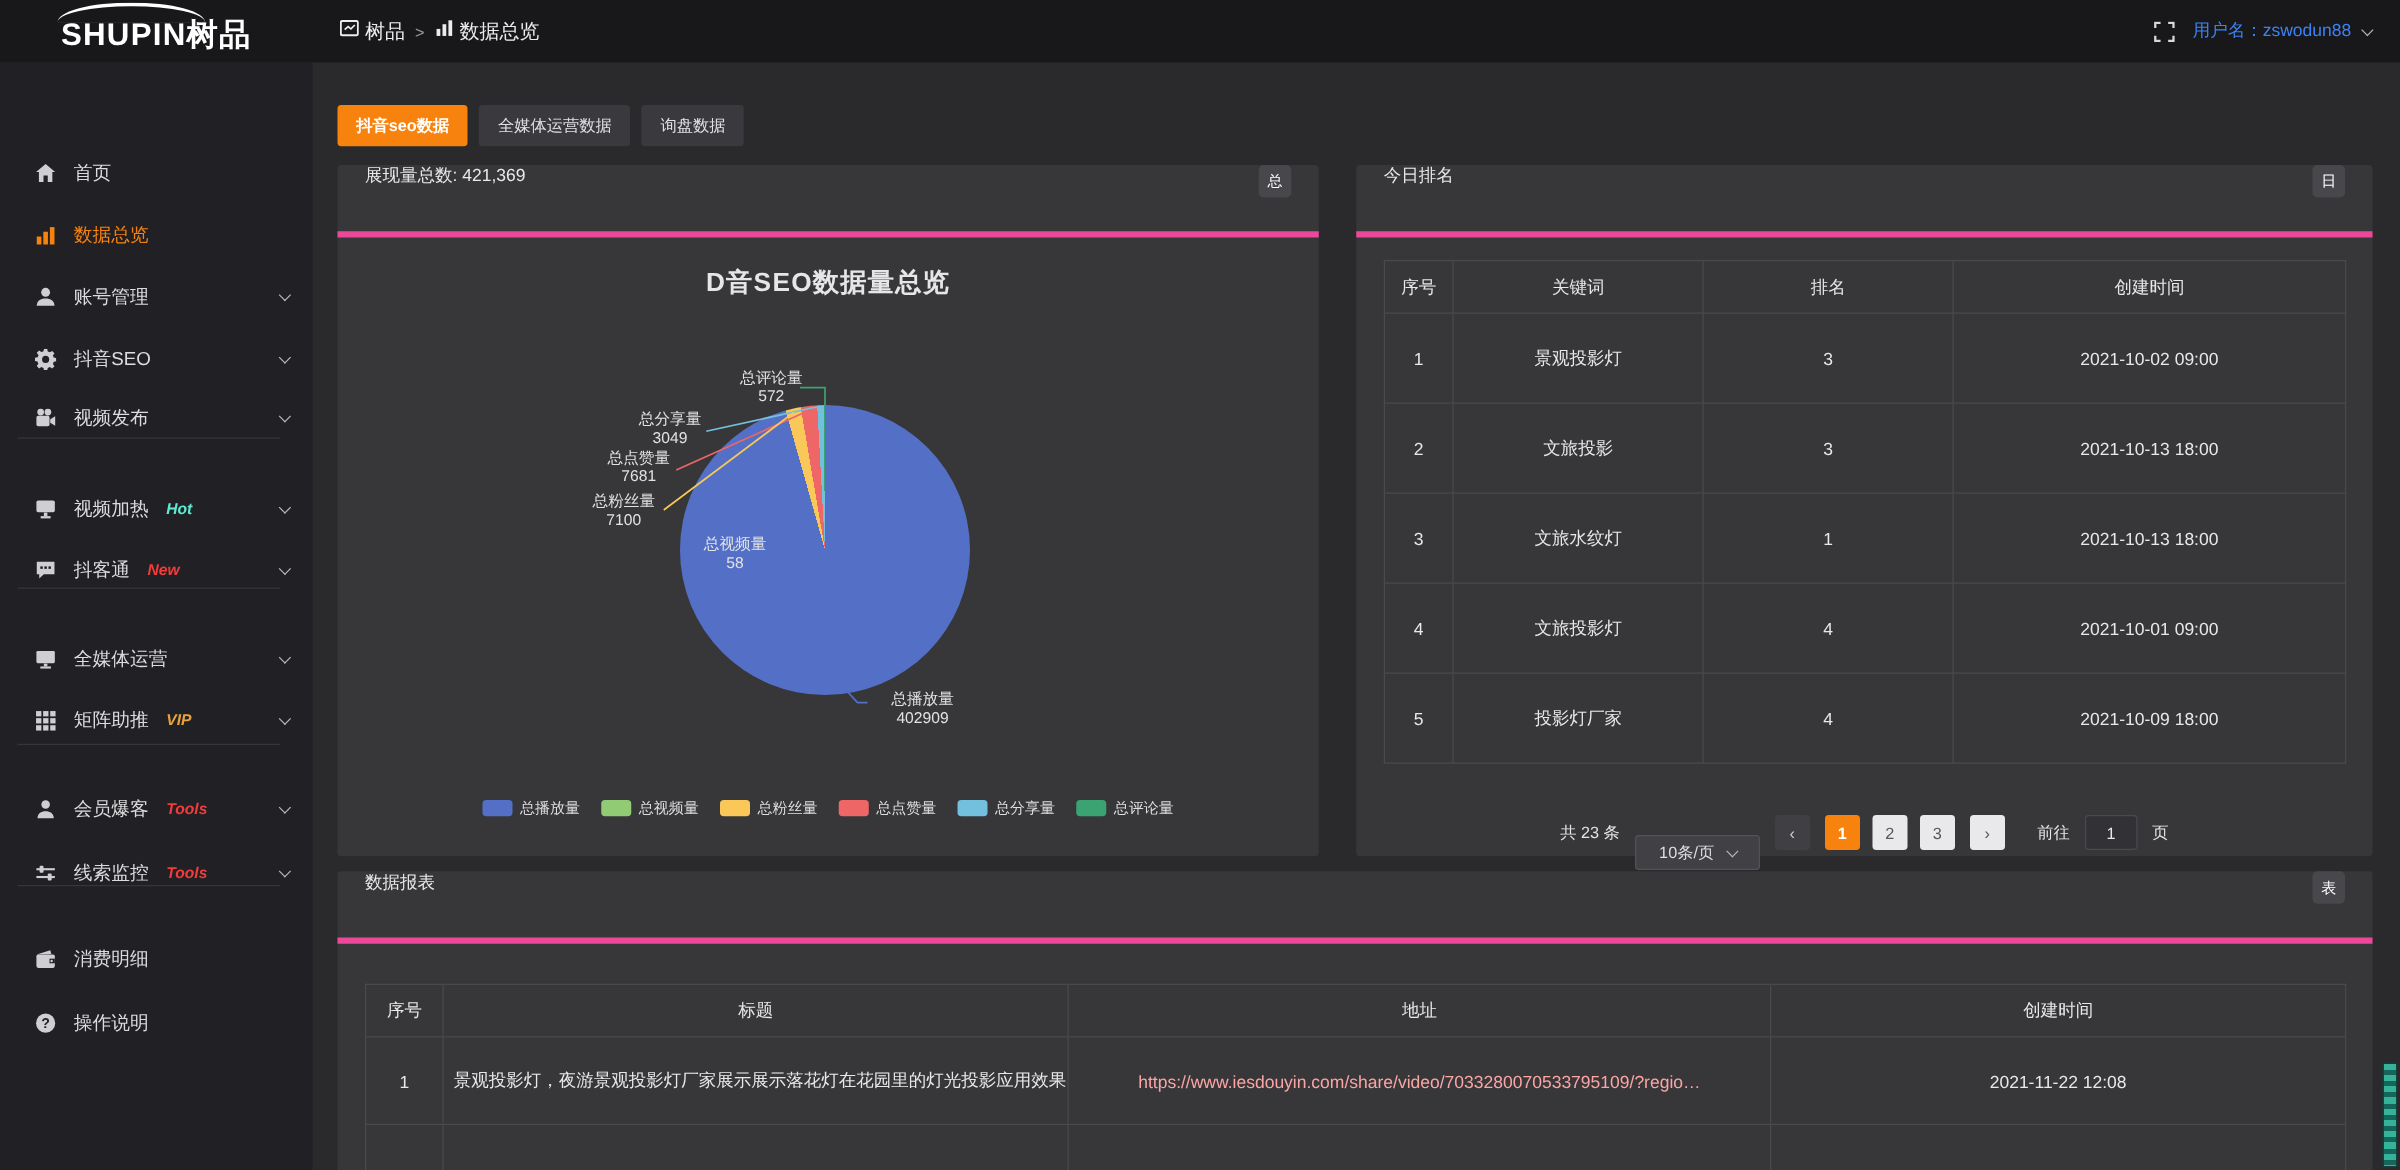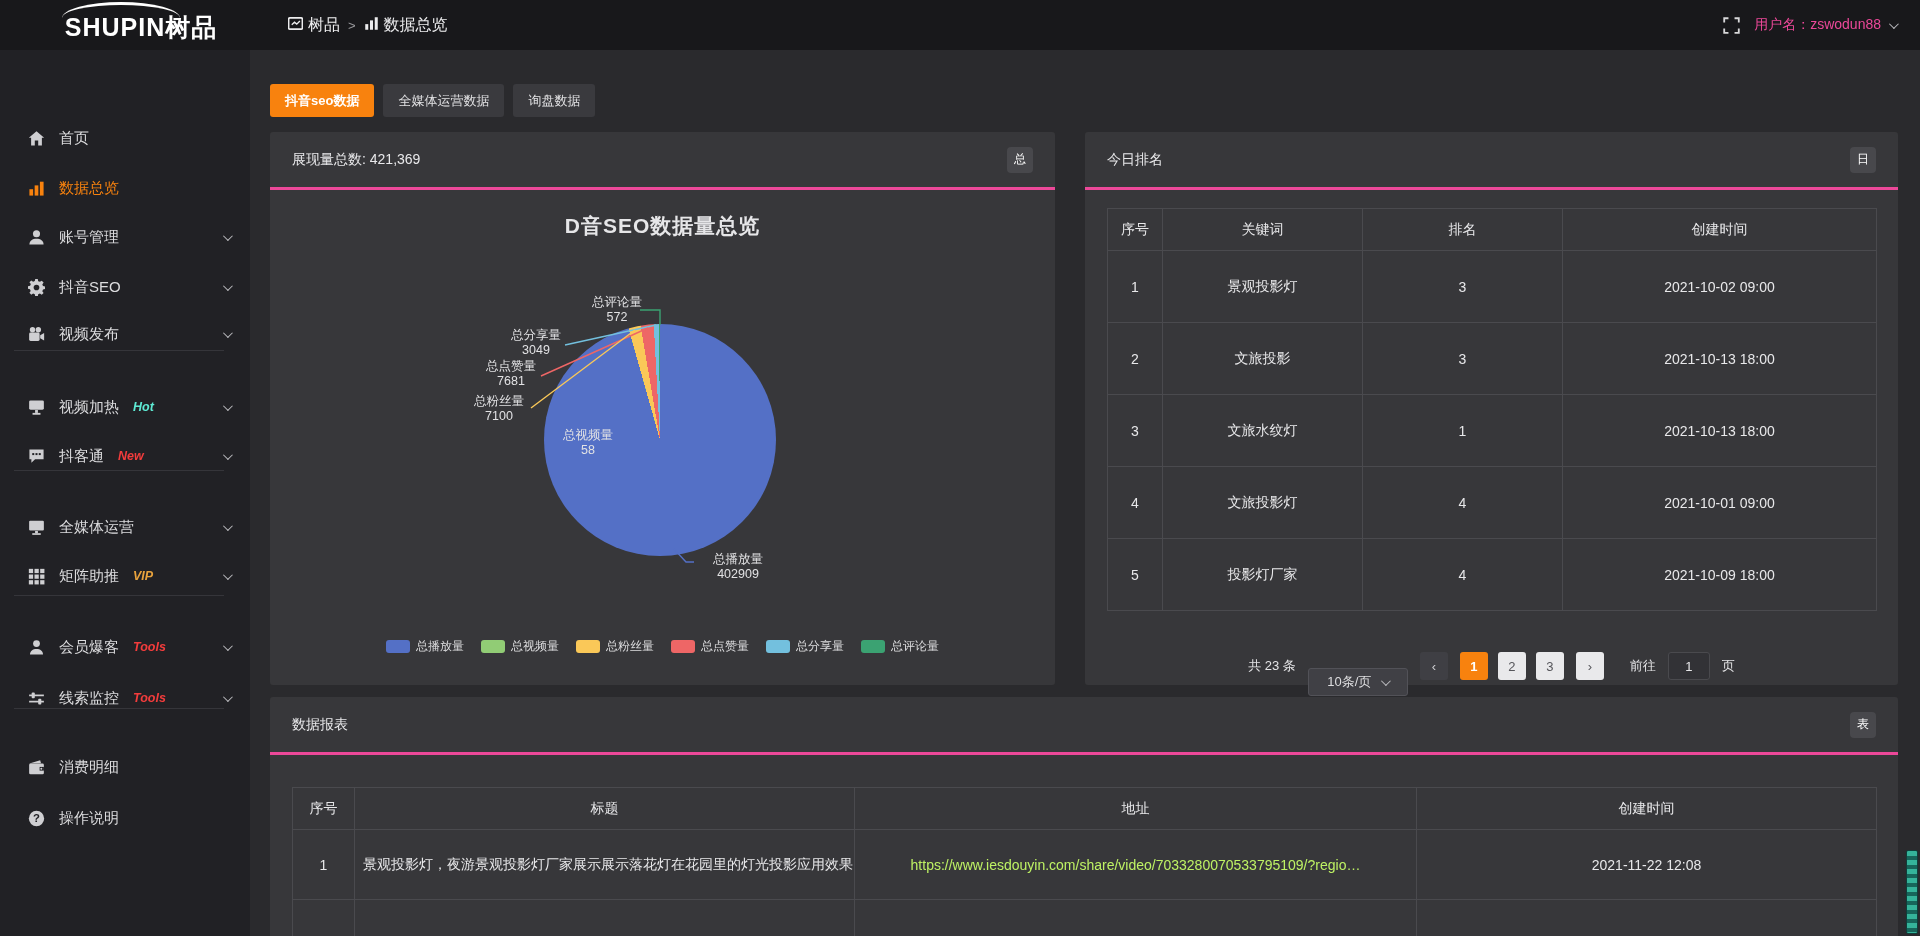--- a/index.html
+++ b/index.html
@@ -2,42 +2,42 @@
 <html><head>
 <meta charset="utf-8">
 <style>
   * { margin:0; padding:0; box-sizing:border-box; }
   html,body { background:#19191c; }
   body { font-family:"Liberation Sans","DejaVu Sans",sans-serif; }
   .app { position:relative; width:1920px; height:936px; overflow:hidden; background:#2a2a2d; }
 
   
   .topbar { position:absolute; left:0; top:0; width:1920px; height:50px; background:#18181b; z-index:5; display:flex; align-items:center; }
-  .logo-zone { width:250px; height:50px; position:relative; display:flex; align-items:center; justify-content:center;margin-left:16px; }
+  .logo-zone { width:250px; height:50px; position:relative; display:flex; align-items:center; justify-content:center; }
   .logo-arc { position:absolute; top:2px; left:46px; width:118px; height:16px; border-top:3px solid #fff; border-radius:50% 50% 0 0 / 100% 100% 0 0; }
   .logo-text { color:#fff; font-size:25px; font-weight:bold; letter-spacing:1px; white-space:nowrap; margin-top:4px; }
   .crumbs { display:flex; align-items:center; gap:8px; margin-left:22px; color:#ececee; font-size:16px;justify-content:flex-end; }
   .crumb { display:flex; align-items:center; gap:5px; cursor:pointer; }
   .crumb-sep { color:#9a9a9e; font-size:13px; }
-  .topbar-right { margin-left:auto; display:flex; align-items:center; gap:14px; padding-right:24px; color:#ec4899; font-size:14px; }
+  .topbar-right { margin-left:auto; display:flex; align-items:center; gap:14px; padding-right:24px; color:#3b82f6; font-size:14px; }
   .chev { display:inline-block; width:7px; height:7px; border-right:1.6px solid #b9b9bd; border-bottom:1.6px solid #b9b9bd; transform:rotate(45deg) translateY(-2px); }
 
   
   .sidebar { position:absolute; left:0; top:50px; width:250px; height:886px; background:#212125; }
   .side-item { position:absolute; left:0; width:250px; height:40px; display:flex; align-items:center; padding:0 20px 0 28px; color:#dcdcde; font-size:15px; cursor:pointer; }
   .side-item .ico { width:17px; height:17px; margin-right:14px; flex:0 0 auto; display:flex; }
   .side-item.active { color:#f8820e; }
   .side-item .lbl { white-space:nowrap; }
   .badge { font-size:12.5px; font-weight:bold; font-style:italic; margin-left:14px; }
   .side-item .chev { margin-left:auto; }
   .side-div { position:absolute; left:14px; width:210px; border-top:1px solid #35353a; }
 
   
   .card { position:absolute; background:#37373a; border-radius:3px; }
-  .card-head { height:58px; display:flex; align-items:center; padding:0 22px; border-bottom:3px solid #ec4899; }
+  .card-head { height:58px; display:flex; padding:0 22px; border-bottom:5px solid #ec4899; }
   .card-title { color:#e9e9eb; font-size:14px; }
   .corner-btn { margin-left:auto; width:26px; height:26px; background:#48484c; color:#fff; font-size:12px; border:none; border-radius:4px; cursor:pointer; }
 
   
   .tabs { position:absolute; left:270px; top:84px; display:flex; gap:9px; }
   .tab { height:33px; padding:0 15px; border:none; border-radius:3px; font-size:13px; cursor:pointer; background:#3a3a3e; color:#e2e2e4; }
   .tab.active { background:#f8820e; color:#fff; font-weight:bold; }
 
   
   .chart-title { position:absolute; left:0; top:80px; width:100%; text-align:center; color:#e6e6e8; font-size:21px; font-weight:bold; letter-spacing:1px; }
@@ -49,21 +49,21 @@
   .legend-label { color:#dedee0; font-size:12px; }
   svg.lines { position:absolute; left:0; top:0; pointer-events:none; }
 
   
   table.dtab { border-collapse:collapse; table-layout:fixed; }
   table.dtab th, table.dtab td { border:1px solid #4a4a4e; color:#e8e8ea; font-size:14px; text-align:center; font-weight:normal; overflow:hidden; white-space:nowrap; }
   table.dtab th { height:42px; }
   .rank-table td { height:72px; }
   .report-table td { height:70px; }
   .report-table .cell-title { text-align:left; padding:0 8px; }
-  a.addr { color:#bef264; text-decoration:none; font-size:14px; }
+  a.addr { color:#fca5a5; text-decoration:none; font-size:14px; }
 
   
   .pager { position:absolute; left:0; top:504px; width:100%; display:flex; justify-content:center; align-items:center; gap:12px; color:#e4e4e6; font-size:13px; }
   .psel { width:100px; height:28px; background:#404045; border:1px solid #525258; border-radius:3px; color:#dedee0; display:flex; align-items:center; justify-content:center; gap:10px; font-size:13px; cursor:pointer;margin-top:32px; }
   .pbtn { width:28px; height:28px; border:none; border-radius:3px; font-size:13px; cursor:pointer; background:#e9e9eb; color:#55555a; }
   .pbtn.on { background:#f8820e; color:#fff; font-weight:bold; }
   .pbtn.prev { background:#3f3f44; color:#cfcfd2; }
   .goto-input { width:42px; height:28px; background:#323236; border:1px solid #4a4a4e; border-radius:3px; color:#e8e8ea; text-align:center; font-size:13px; }
   .float-widget2 { position:absolute; right:2px; top:850px; width:12px; height:84px; border-radius:2px;
     background:repeating-linear-gradient(180deg,#35b39a 0 5px,#17655a 5px 9px); border:1px solid #0f3f3a; }

